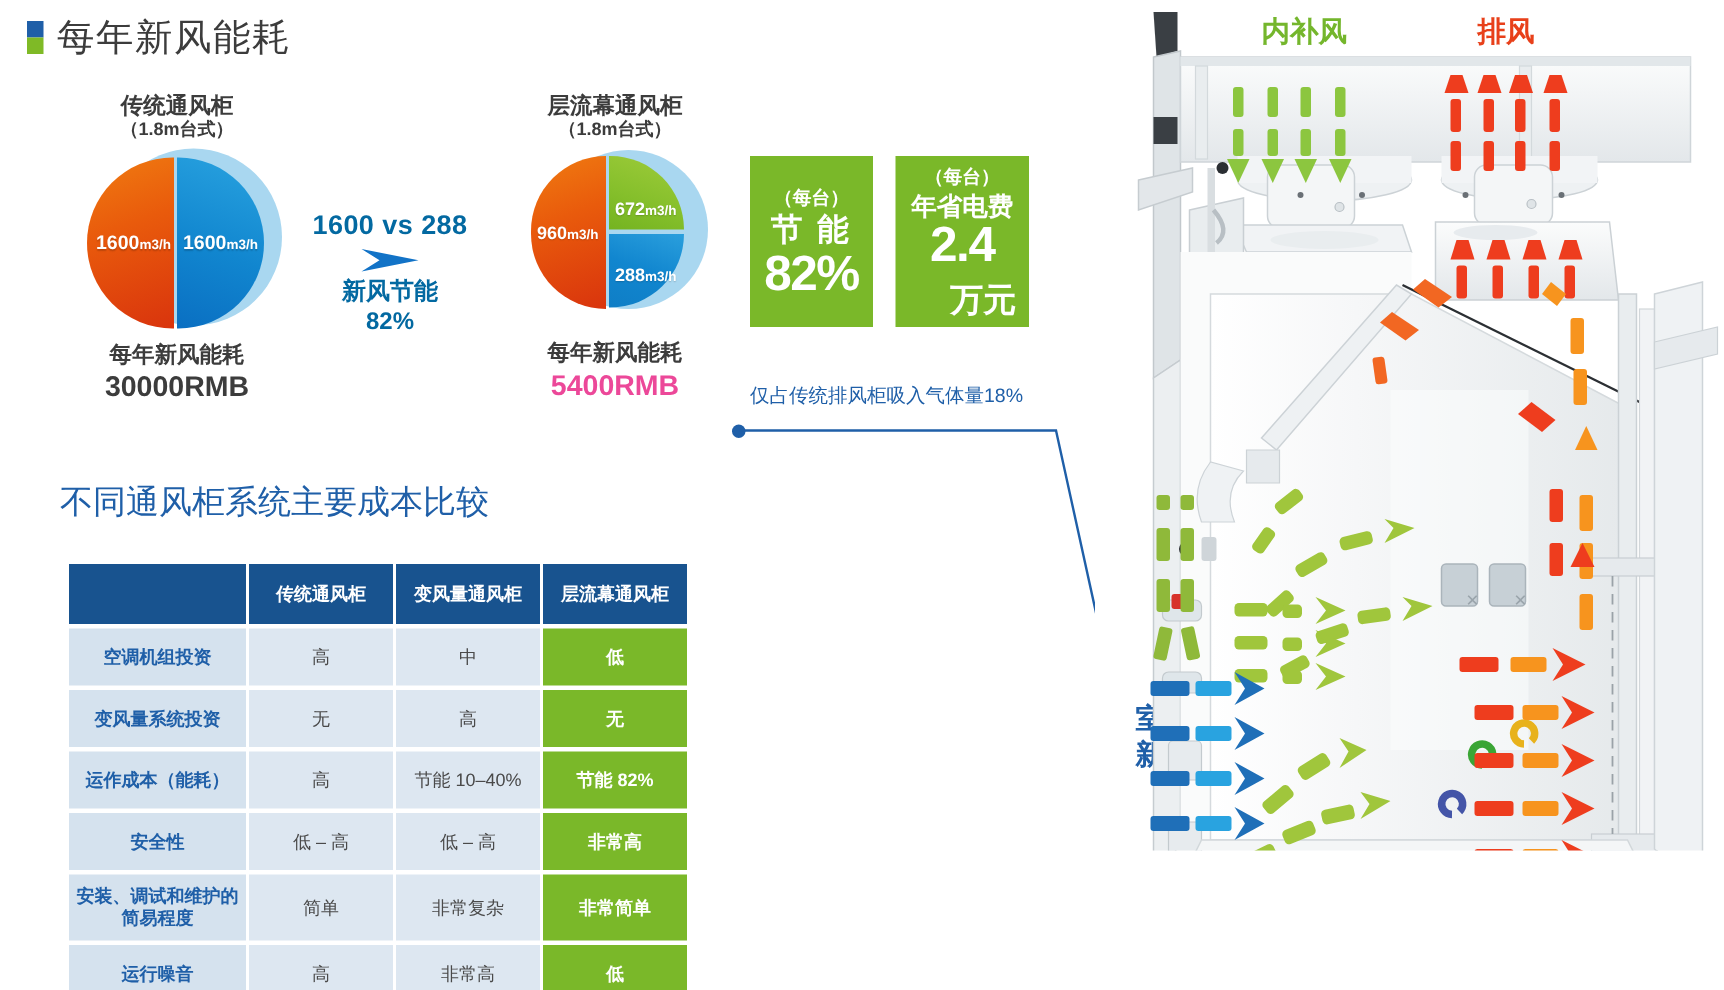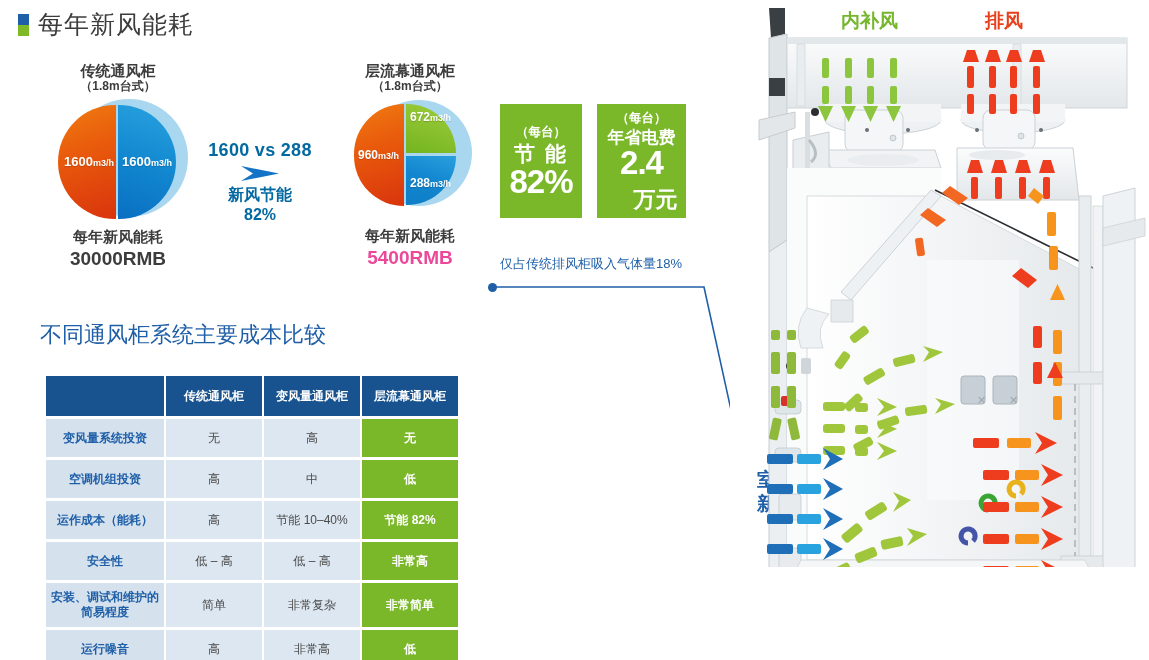--- a/index.html
+++ b/index.html
@@ -144,21 +144,21 @@
       <span class="sub">（1.8m台式）</span>
     </div>
     <div class="pie-wrap" style="width:124px; height:110px; margin-top:8px;">
       <div class="halo" style="left:18px; top:-2px; width:106px; height:106px;"></div>
       <div class="half half-left" style="left:6px; width:50px; height:102px; top:2px; border-radius:50px 0 0 50px;"></div>
       <div class="quarter q-tr" style="left:58px; top:2px; width:50px; height:49px; border-radius:0 50px 0 0;"></div>
       <div class="quarter q-br" style="left:58px; top:54px; width:50px; height:49px; border-radius:0 0 50px 0;"></div>
       <div class="slice-label" style="left:10px; top:46px; font-size:12px;">
         <span>960</span><span class="unit">m3/h</span>
       </div>
-      <div class="slice-label" style="left:62px; top:8px; font-size:12px;">
+      <div class="slice-label" style="left:62px; top:30px; font-size:12px;">
         <span>672</span><span class="unit">m3/h</span>
       </div>
       <div class="slice-label" style="left:62px; top:74px; font-size:12px;">
         <span>288</span><span class="unit">m3/h</span>
       </div>
     </div>
     <div class="pie-foot" style="margin-top:15px;">
       <span>每年新风能耗</span>
       <span class="amount blue">5400RMB</span>
     </div>
@@ -200,30 +200,30 @@
     <thead>
       <tr>
         <th class="corner"></th>
         <th>传统通风柜</th>
         <th>变风量通风柜</th>
         <th>层流幕通风柜</th>
       </tr>
     </thead>
     <tbody>
       <tr>
+        <td class="rowhead">空调机组投资</td>
+        <td class="val">高</td>
+        <td class="val">中</td>
+        <td class="hi">低</td>
+      </tr>
+      <tr>
         <td class="rowhead">变风量系统投资</td>
         <td class="val">无</td>
         <td class="val">高</td>
         <td class="hi">无</td>
-      </tr>
-      <tr>
-        <td class="rowhead">空调机组投资</td>
-        <td class="val">高</td>
-        <td class="val">中</td>
-        <td class="hi">低</td>
       </tr>
       <tr>
         <td class="rowhead">运作成本（能耗）</td>
         <td class="val">高</td>
         <td class="val">节能 10–40%</td>
         <td class="hi">节能 82%</td>
       </tr>
       <tr>
         <td class="rowhead">安全性</td>
         <td class="val">低 – 高</td>

